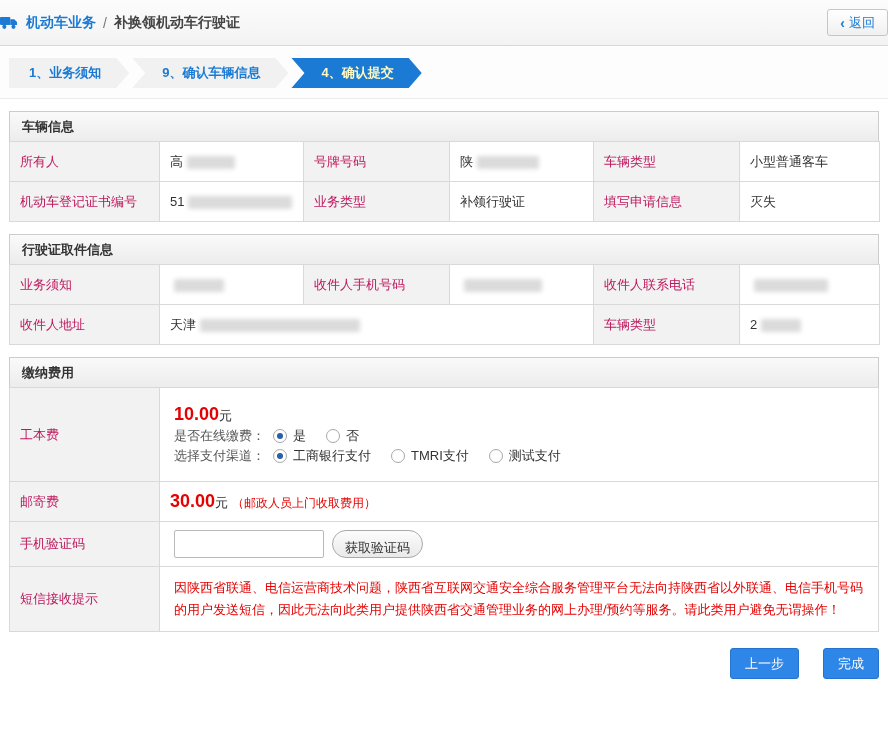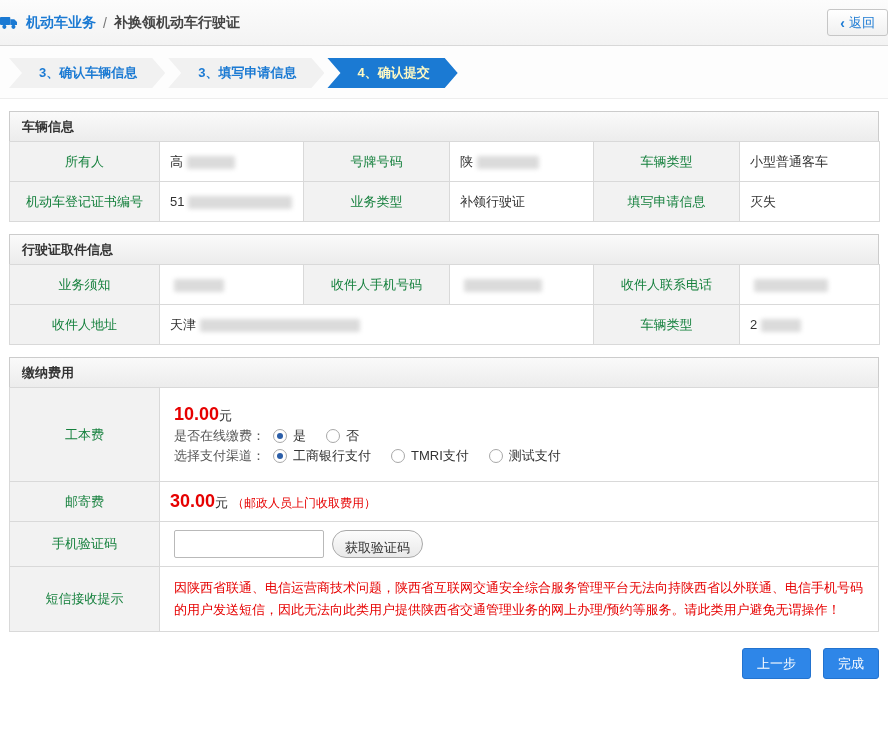--- a/index.html
+++ b/index.html
@@ -45,21 +45,21 @@
 
   
   .section{ margin:12px 9px 0; }
   .section-header{
     height:31px; line-height:30px; padding:0 12px;
     background:linear-gradient(#fafafa,#ececec);
     border:1px solid #cccccc; font-weight:bold; color:#333; font-size:13px;
   }
   table{ width:100%; border-collapse:collapse; table-layout:fixed; background:#fff; margin-top:-1px; }
   td{ border:1px solid #d9d9d9; font-size:13px; height:40px; padding:0 10px; vertical-align:middle; }
-  td.lbl{ background:#f2f2f2; text-align:center; color:#15803d; }
+  td.lbl{ background:#f2f2f2; text-align:left; color:#be185d; }
   td.val{ background:#fff; text-align:left; color:#333; }
 
   .redact{
     display:inline-block; height:13px; border-radius:2px;
     background:#cfcfcf; filter:blur(2px); opacity:.75;
     vertical-align:middle; margin-left:4px;
   }
 
   
   .fee-cell{ padding:16px 14px; }
@@ -84,21 +84,21 @@
     padding:0 6px; font-size:13px; font-family:inherit;
   }
   .code-btn{
     height:28px; padding:8px 12px; background:linear-gradient(#fcfcfc,#e9e9e9);
     border:1px solid #a9a9a9; border-radius:14px; font-size:13px; color:#333;
     cursor:pointer; font-family:inherit;
   }
   .notice{ color:var(--price-red); line-height:1.7; padding:10px 14px; }
 
   
-  .footer{ display:flex; justify-content:flex-end; gap:12px; padding:16px 9px 18px; }
+  .footer{ display:flex; justify-content:flex-end; gap:24px; padding:16px 9px 18px; }
   .btn-primary{
     min-width:56px; height:31px; padding:0 14px;
     background:#2e86e8; border:1px solid #2373cf; border-radius:3px;
     color:#fff; font-size:13px; cursor:pointer; font-family:inherit;
   }
 </style>
 </head>
 <body>
 
 <div class="header">
@@ -115,22 +115,22 @@
     <span class="sep">/</span>
     <span class="secondary">补换领机动车行驶证</span>
   </div>
   <button class="back-btn">
     <span class="back-chev">‹</span>
     <span>返回</span>
   </button>
 </div>
 
 <div class="steps">
-  <div class="step">3、确认车辆信息</div>
-  <div class="step">3、填写申请信息</div>
+  <div class="step first">1、业务须知</div>
+  <div class="step">9、确认车辆信息</div>
   <div class="step active">4、确认提交</div>
 </div>
 
 <div class="section">
   <div class="section-header">车辆信息</div>
   <table>
     <colgroup>
         <col style="width:150px">
         <col style="width:144px">
         <col style="width:146px">

